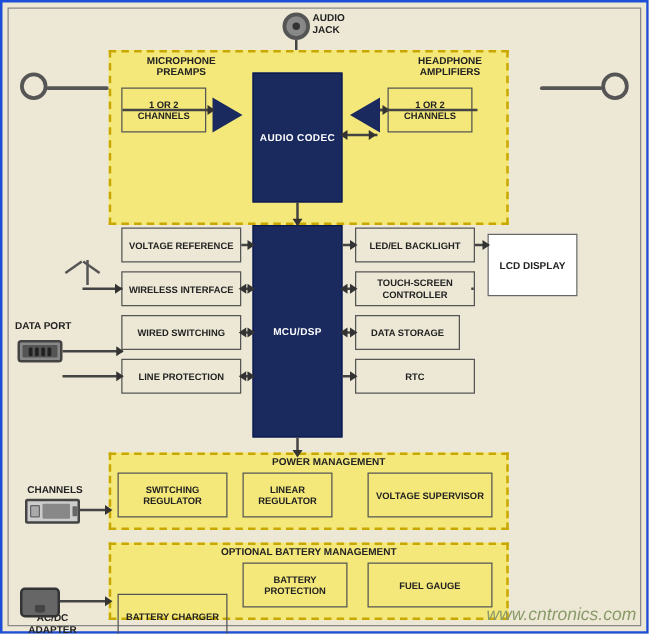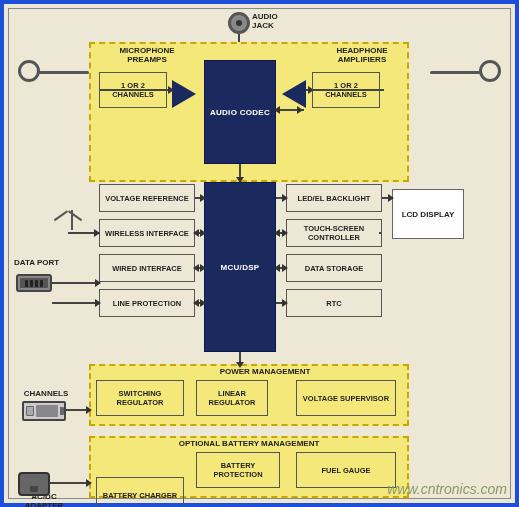--- a/index.html
+++ b/index.html
@@ -10,21 +10,21 @@
       font-family: Arial, sans-serif;
       font-size: 9px;
       overflow: hidden;
       position: relative;
     }
     .diagram-container {
       width: 519px;
       height: 507px;
       position: relative;
       background: #ede8d5;
-      border: 4px solid #1d4ed8;
+      border: 2px solid #1d4ed8;
     }
     
     .yellow-box {
       background: #f5e87a;
       border: 2px dashed #c8a800;
       position: absolute;
     }
     
     .blue-box {
       background: #1a2a5e;
@@ -178,21 +178,21 @@
   <div class="arrowhead-right" style="top:190px;left:196px;"></div>
 
   <div class="label-box" style="top:215px;left:95px;width:96px;height:28px;">WIRELESS
 INTERFACE</div>
 
   <div style="position:absolute;top:228px;left:191px;width:10px;height:2px;background:#444;"></div>
   <div class="arrowhead-right" style="top:225px;left:196px;"></div>
   <div class="arrowhead-left" style="top:225px;left:189px;"></div>
 
   <div class="label-box" style="top:250px;left:95px;width:96px;height:28px;">WIRED
-INTERFACE</div>
+SWITCHING</div>
 
   <div style="position:absolute;top:263px;left:191px;width:10px;height:2px;background:#444;"></div>
   <div class="arrowhead-right" style="top:260px;left:196px;"></div>
   <div class="arrowhead-left" style="top:260px;left:189px;"></div>
 
   <div class="label-box" style="top:285px;left:95px;width:96px;height:28px;">LINE
 PROTECTION</div>
 
   <div style="position:absolute;top:298px;left:191px;width:10px;height:2px;background:#444;"></div>
   <div class="arrowhead-right" style="top:295px;left:196px;"></div>
@@ -204,21 +204,21 @@
   <div style="position:absolute;top:193px;left:272px;width:10px;height:2px;background:#444;"></div>
   <div class="arrowhead-right" style="top:190px;left:278px;"></div>
 
   <div class="label-box" style="top:215px;left:282px;width:96px;height:28px;">TOUCH-SCREEN
 CONTROLLER</div>
 
   <div style="position:absolute;top:228px;left:272px;width:10px;height:2px;background:#444;"></div>
   <div class="arrowhead-right" style="top:225px;left:278px;"></div>
   <div class="arrowhead-left" style="top:225px;left:270px;"></div>
 
-  <div class="label-box" style="top:250px;left:282px;width:96px;height:28px;">DATA
+  <div class="label-box" style="top:250px;left:282px;width:84px;height:28px;">DATA
 STORAGE</div>
 
   <div style="position:absolute;top:263px;left:272px;width:10px;height:2px;background:#444;"></div>
   <div class="arrowhead-right" style="top:260px;left:278px;"></div>
   <div class="arrowhead-left" style="top:260px;left:270px;"></div>
 
   <div class="label-box" style="top:285px;left:282px;width:96px;height:28px;">RTC</div>
 
   <div style="position:absolute;top:298px;left:272px;width:10px;height:2px;background:#444;"></div>
   <div class="arrowhead-right" style="top:295px;left:278px;"></div>

